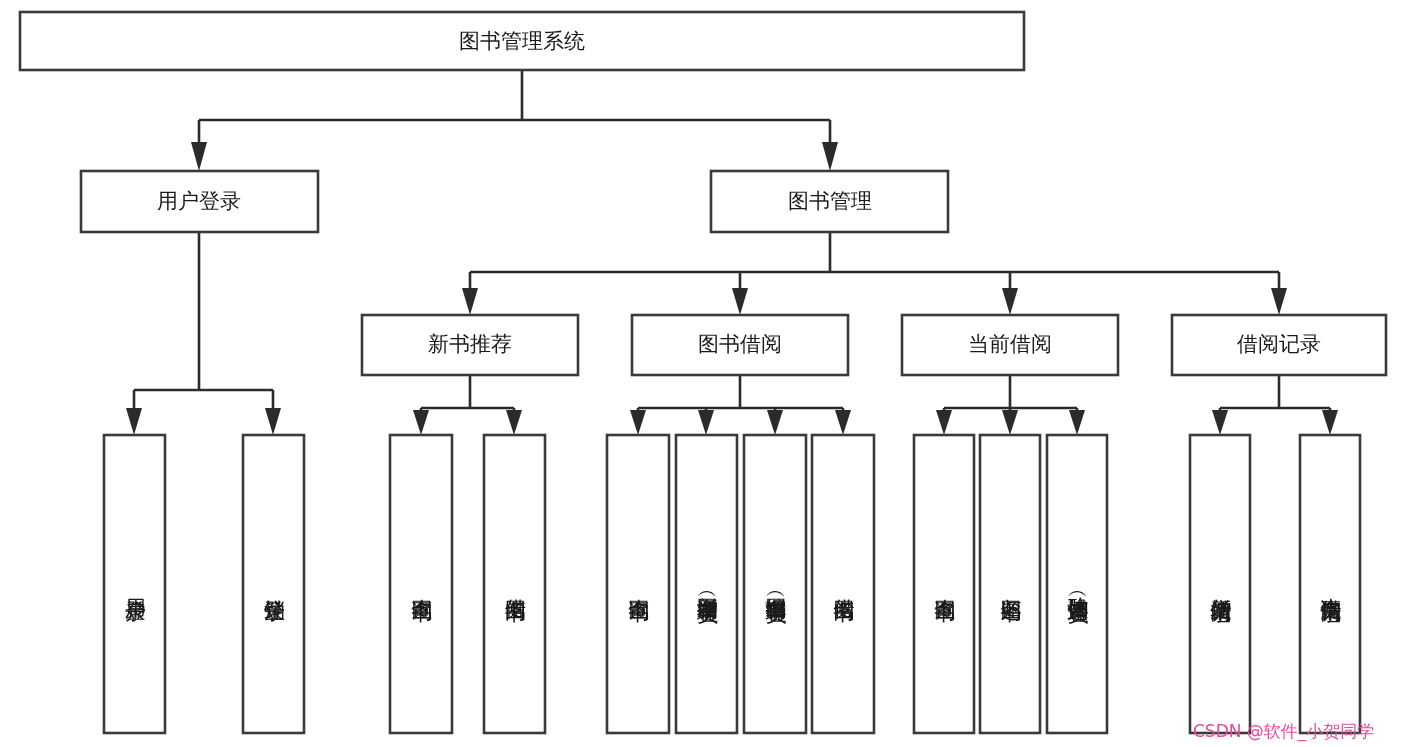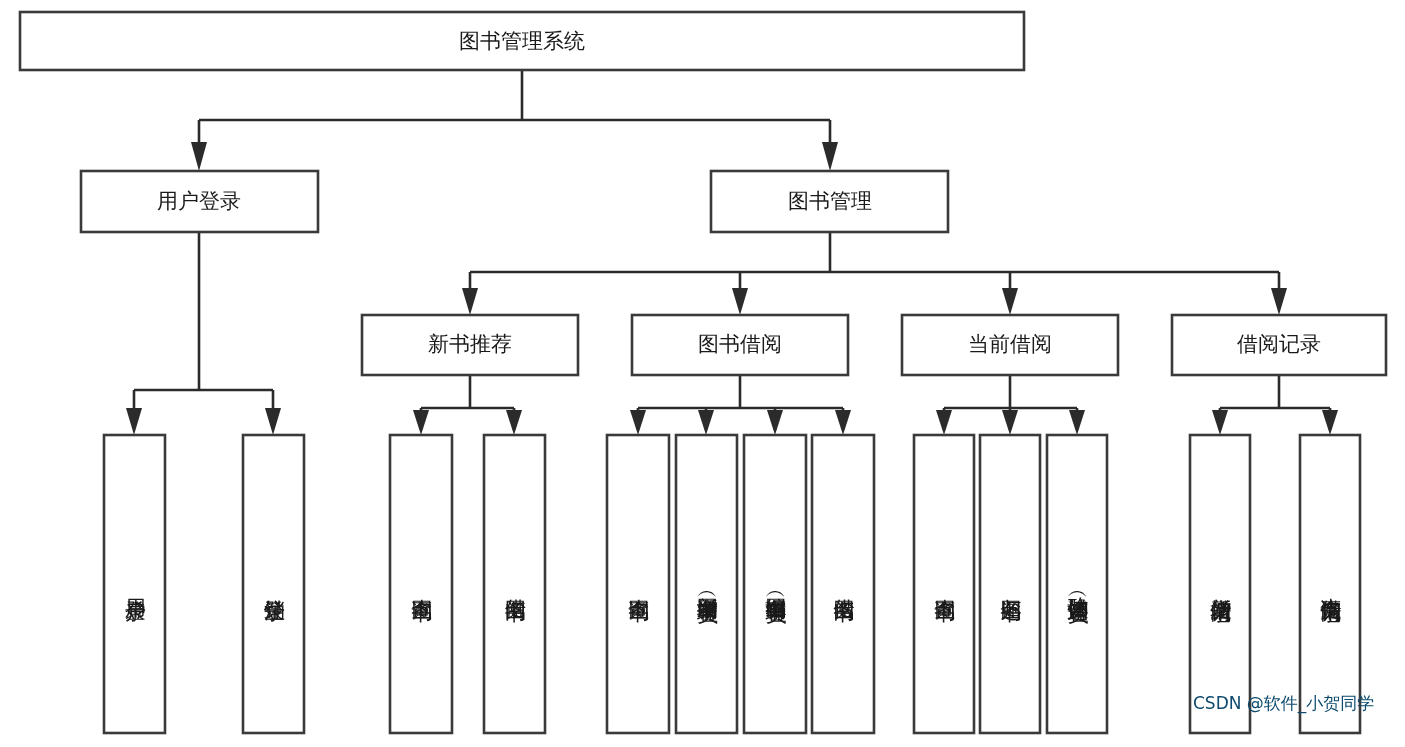--- a/index.html
+++ b/index.html
@@ -62,24 +62,24 @@
     align-items: center;
     justify-content: center;
     text-align: center;
     white-space: nowrap;
     pointer-events: none;
   }
   .watermark {
     position: absolute;
     font-family: "DejaVu Sans", "Liberation Sans", sans-serif;
     font-size: 17px;
-    color: #0c4a6e;
+    color: #ec4899;
     white-space: nowrap;
     left: 1193px;
-    top: 692px;
+    top: 720px;
   }
 </style>
 </head>
 <body>
 
 <div id="diagram-root">
 
   <svg id="flowchart" viewBox="0 0 1405 747">
 
     <g>

